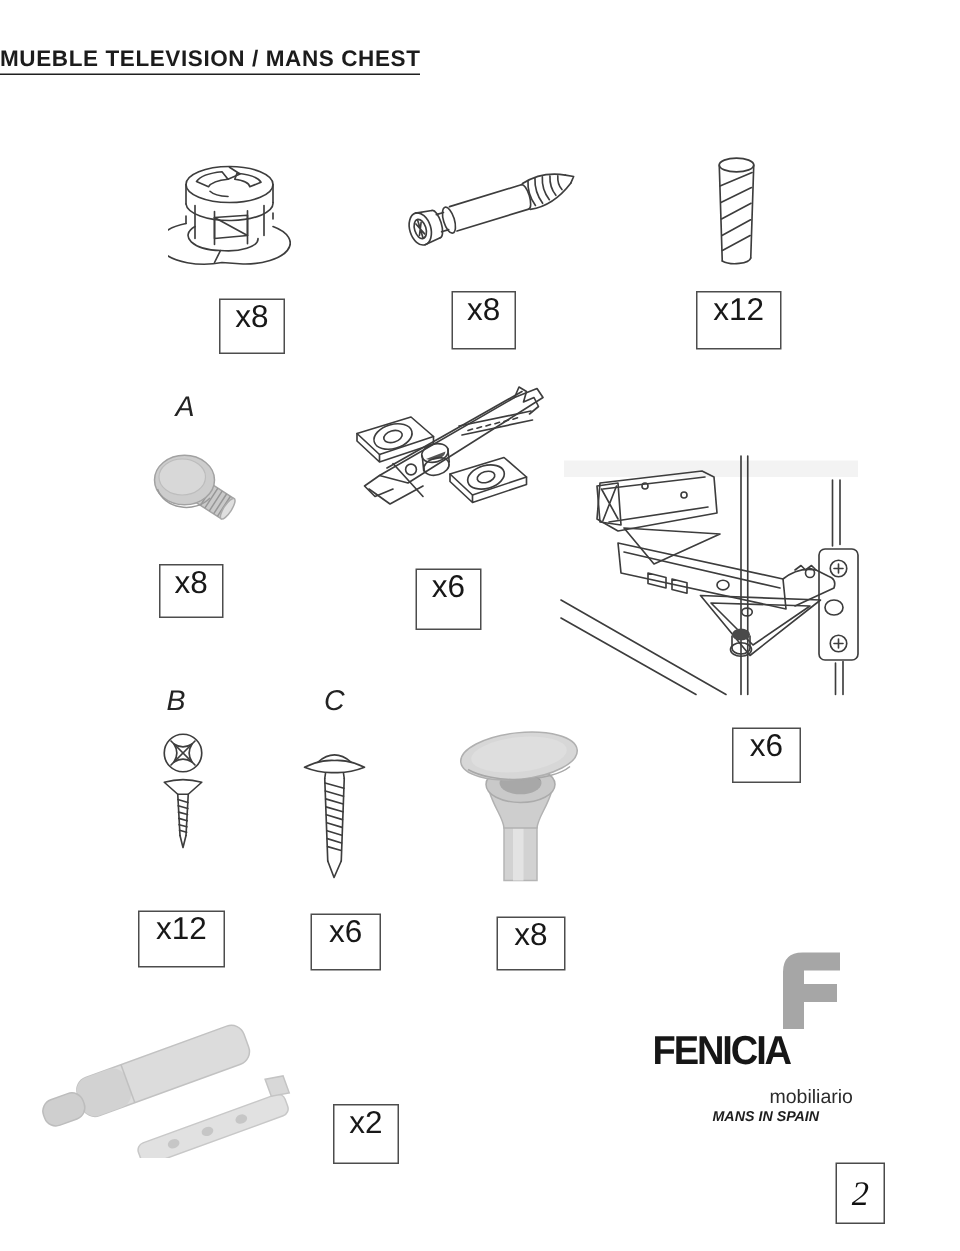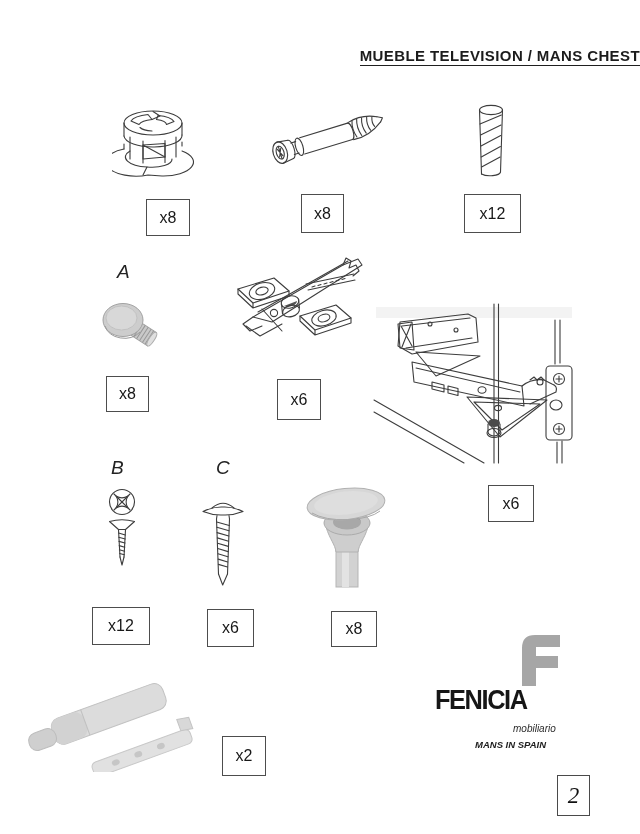--- a/index.html
+++ b/index.html
@@ -1,31 +1,31 @@
 <!DOCTYPE html>
 <html><head>
 <meta charset="utf-8">
 <style>
   html,body{margin:0;padding:0;}
   body{
     width:640px;height:834px;background:#ffffff;position:relative;overflow:hidden;
     font-family:"Liberation Sans",sans-serif;color:#1f1f1f;
   }
   .abs{position:absolute;}
-  .page-title{position:absolute;top:47px;left:0;right:0;text-align:right;
+  .page-title{position:absolute;top:31px;left:0;right:0;text-align:left;
     font-size:15px;font-weight:bold;letter-spacing:.4px;color:#1c1c1c;}
   .page-title span{border-bottom:1.6px solid #1f1f1f;padding-bottom:1px;}
-  .qty{position:absolute;display:flex;align-items:center;justify-content:center;
-    border:1.4px solid #4d4d4d;background:#fff;font-size:16px;color:#181818;}
+  .qty{position:absolute;display:flex;align-items:flex-start;justify-content:center;
+    border:1.4px solid #4d4d4d;background:#fff;font-size:21px;color:#181818;}
   .part-letter{position:absolute;font-style:italic;font-size:19px;color:#232323;}
   svg{display:block;}
   .ink{fill:none;stroke:#3d3d3d;stroke-width:1.1;stroke-linejoin:round;stroke-linecap:round;}
   .brand-name{position:absolute;font-size:27px;font-weight:bold;letter-spacing:-1.5px;
     color:#161616;transform:scaleX(.94);transform-origin:left;}
-  .brand-sub{position:absolute;font-size:10px;font-style:italic;color:#2b2b2b;}
+  .brand-sub{position:absolute;font-size:13px;color:#2b2b2b;}
   .brand-origin{position:absolute;font-size:9.5px;font-style:italic;font-weight:bold;color:#1d1d1d;}
   .page-num{position:absolute;left:557px;top:775px;width:31px;height:39px;
     border:1.5px solid #4a4a4a;display:flex;align-items:center;justify-content:center;
     font-family:"Liberation Serif",serif;font-style:italic;font-size:23px;color:#111;}
 </style>
 </head>
 <body>
 
 <div class="page-title">
   <span>MUEBLE TELEVISION / MANS CHEST</span>

